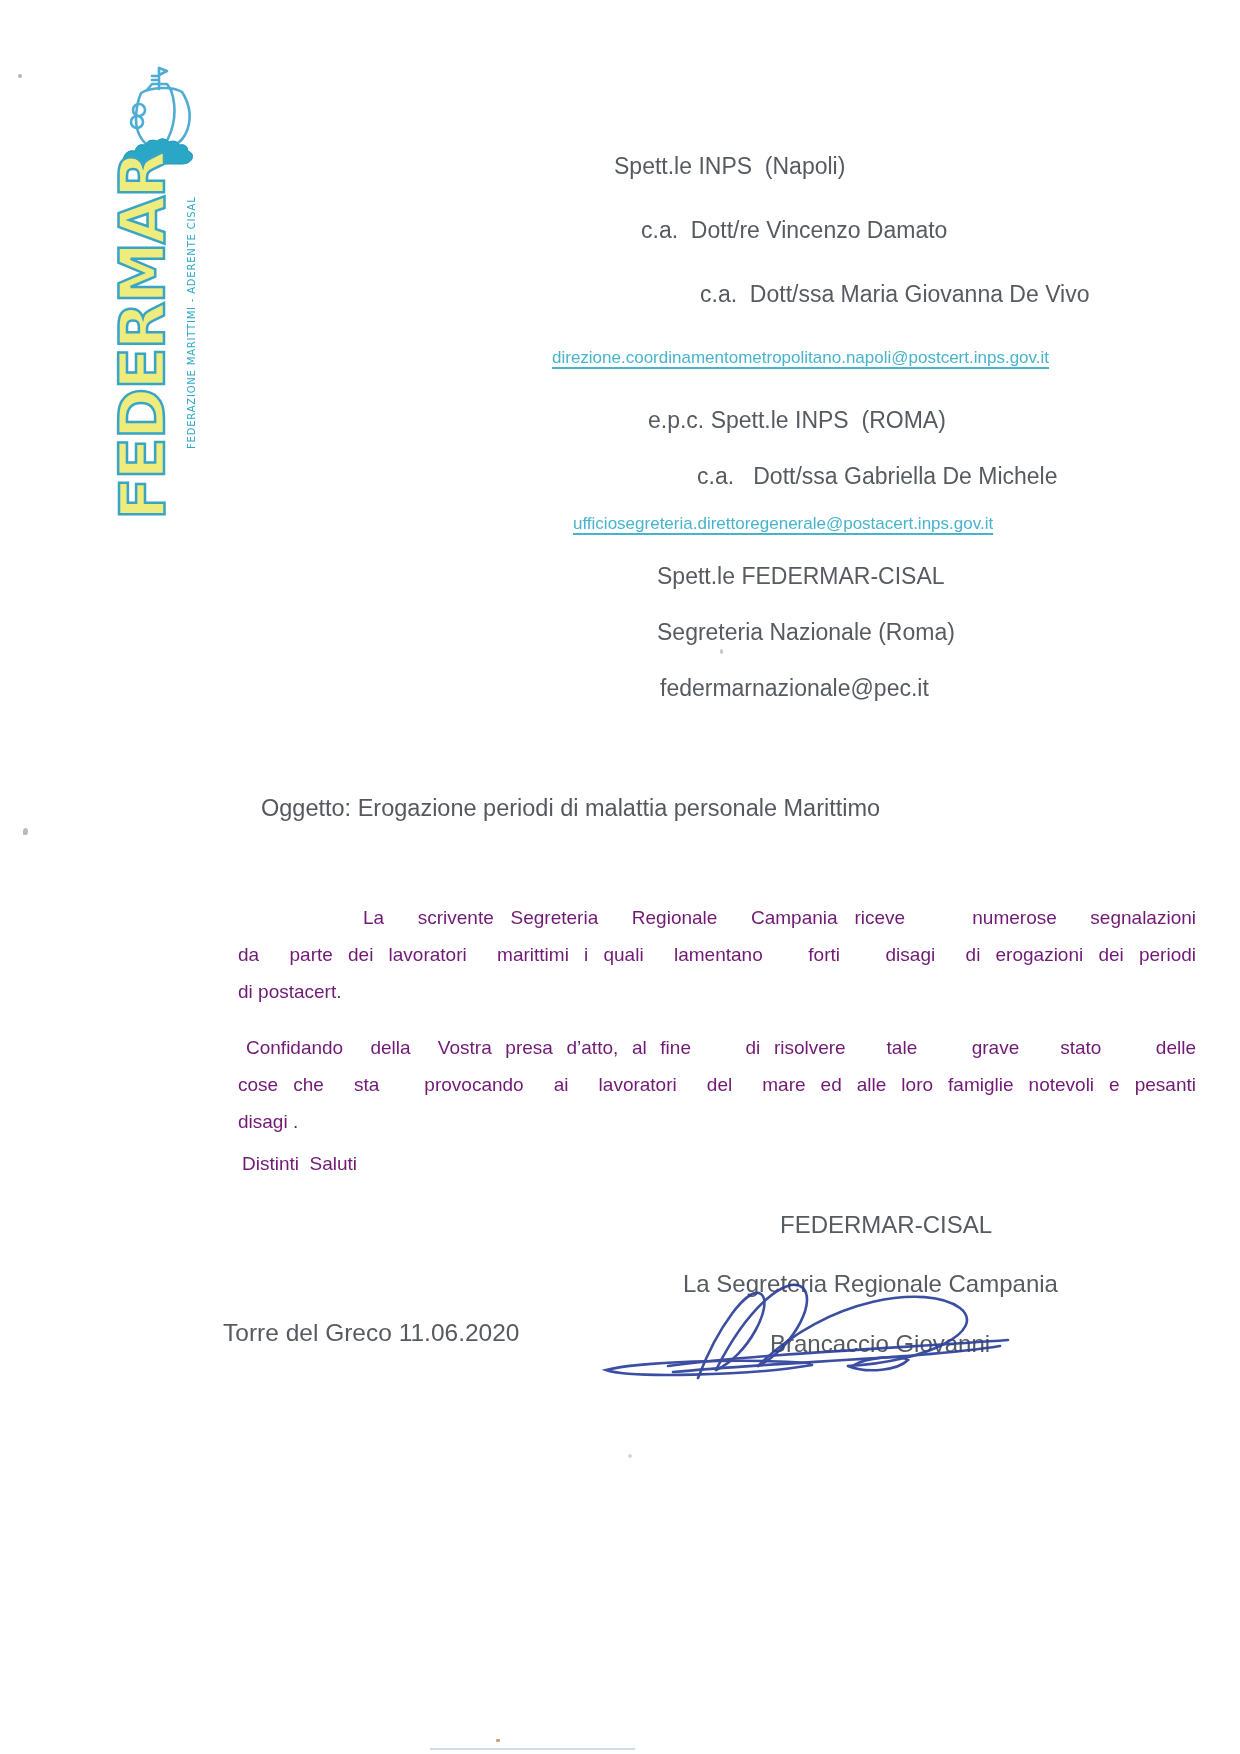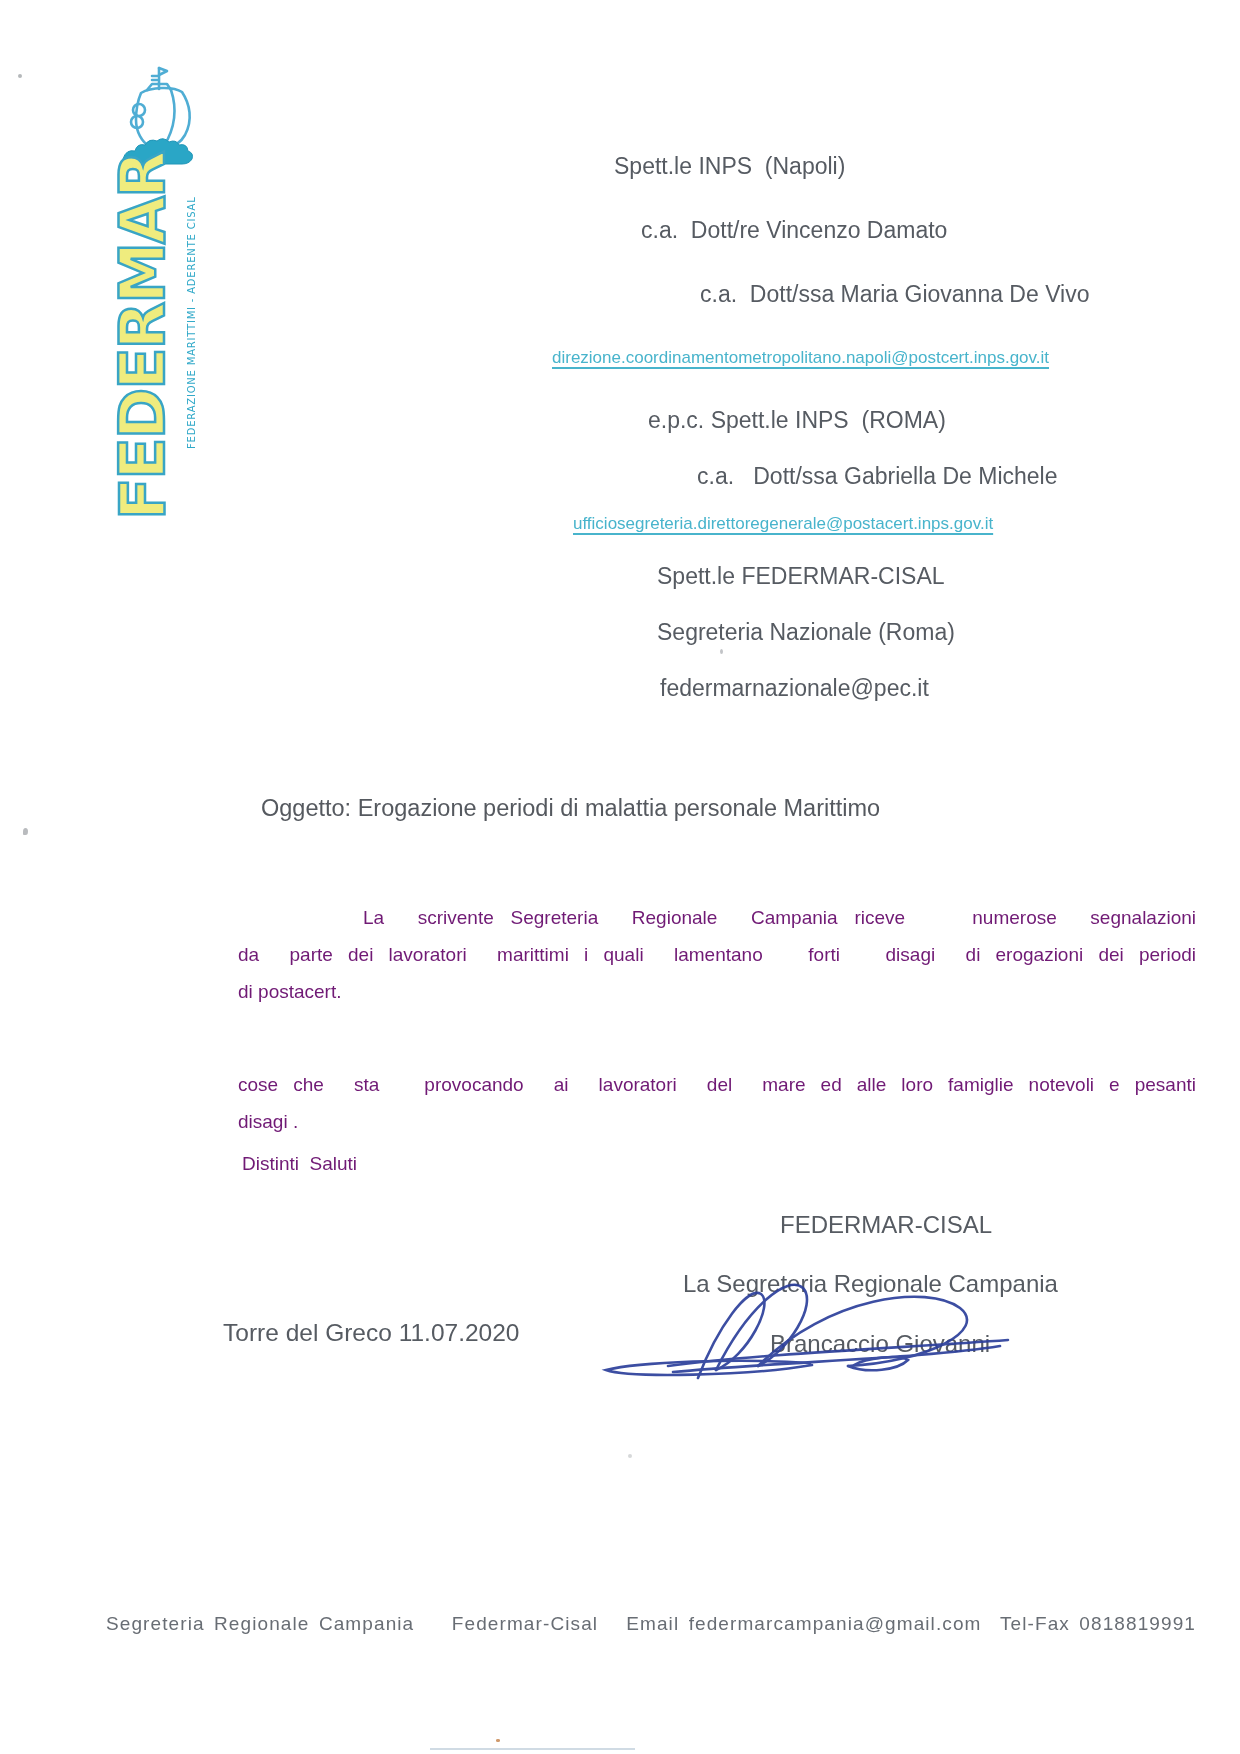--- a/index.html
+++ b/index.html
@@ -65,43 +65,43 @@
   <div class="ln addr" style="left:657px;top:562px;">Spett.le FEDERMAR-CISAL</div>
   <div class="ln addr" style="left:657px;top:618px;">Segreteria Nazionale (Roma)</div>
   <div class="ln addr" style="left:660px;top:674px;">federmarnazionale@pec.it</div>
 
   <div class="ln subject" style="left:238px;top:794px;">Oggetto: Erogazione periodi di malattia personale Marittimo</div>
 
   <div class="ln bodyl just" style="left:363px;top:906px;width:833px;">La  scrivente Segreteria  Regionale  Campania riceve    numerose  segnalazioni</div>
   <div class="ln bodyl just" style="left:238px;top:943px;width:958px;">da  parte dei lavoratori  marittimi i quali  lamentano   forti   disagi  di erogazioni dei periodi</div>
   <div class="ln bodyl" style="left:238px;top:980px;">di postacert.</div>
 
+  <div class="ln bodyl just" style="left:246px;top:1036px;width:950px;">Confidando  della  Vostra presa d’atto, al fine    di risolvere   tale    grave   stato    delle</div>
   <div class="ln bodyl just" style="left:238px;top:1073px;width:958px;">cose che  sta   provocando  ai  lavoratori  del  mare ed alle loro famiglie notevoli e pesanti</div>
   <div class="ln bodyl" style="left:238px;top:1110px;">disagi .</div>
 
   <div class="ln bodyl" style="left:242px;top:1152px;">Distinti  Saluti</div>
 
   <div class="ln sig" style="left:780px;top:1210px;">FEDERMAR-CISAL</div>
   <div class="ln sig" style="left:683px;top:1269px;">La Segreteria Regionale Campania</div>
   <div class="ln sig" style="left:770px;top:1329px;">Brancaccio Giovanni</div>
-  <div class="ln sig" style="left:223px;top:1318px;font-size:24.5px;">Torre del Greco 11.07.2020</div>
+  <div class="ln sig" style="left:223px;top:1318px;font-size:24.5px;">Torre del Greco 11.06.2020</div>
 
   <svg class="sigsvg" width="420" height="122" viewBox="0 0 420 122">
     <g fill="none" stroke-width="2.6" stroke-linecap="round" opacity="0.92" stroke="#2c3f9b">
       <path d="M212,97 C140,92 40,96 8,104 C30,112 150,110 214,99"></path>
       <path d="M100,112 C120,60 150,20 163,28 C176,38 150,90 118,104"></path>
       <path d="M118,104 C150,40 190,8 205,22 C220,38 190,86 160,100"></path>
       <path d="M160,100 C230,30 330,18 362,42 C390,64 330,96 250,100"></path>
       <path d="M70,100 C160,88 300,82 410,74"></path>
       <path d="M75,106 C180,96 330,92 402,80"></path>
       <path d="M250,100 C270,108 300,104 310,94 C300,88 268,92 256,99"></path>
     </g>
   </svg>
 
-  <div class="ln footer" style="left:106px;top:1612px;">Segreteria Regionale Campania    Federmar-Cisal   Email federmarcampania@gmail.com  Tel-Fax 0818819991</div>
 
   <div class="speck" style="left:18px;top:74px;width:4px;height:4px;background:rgba(120,125,130,.55);"></div>
   <div class="speck" style="left:23px;top:828px;width:5px;height:7px;background:rgba(115,120,126,.5);border-radius:60% 60% 60% 20%;"></div>
   <div class="speck" style="left:720px;top:649px;width:3px;height:5px;background:rgba(120,125,130,.45);"></div>
   <div class="speck" style="left:628px;top:1454px;width:4px;height:4px;background:rgba(120,125,130,.3);"></div>
   <div class="speck" style="left:496px;top:1739px;width:4px;height:3px;background:#d09a6c;border-radius:40%;"></div>
   <div style="position:absolute;left:430px;top:1748px;width:205px;height:2px;background:#a9bdce;opacity:.55;"></div>
 
 </div>
 

